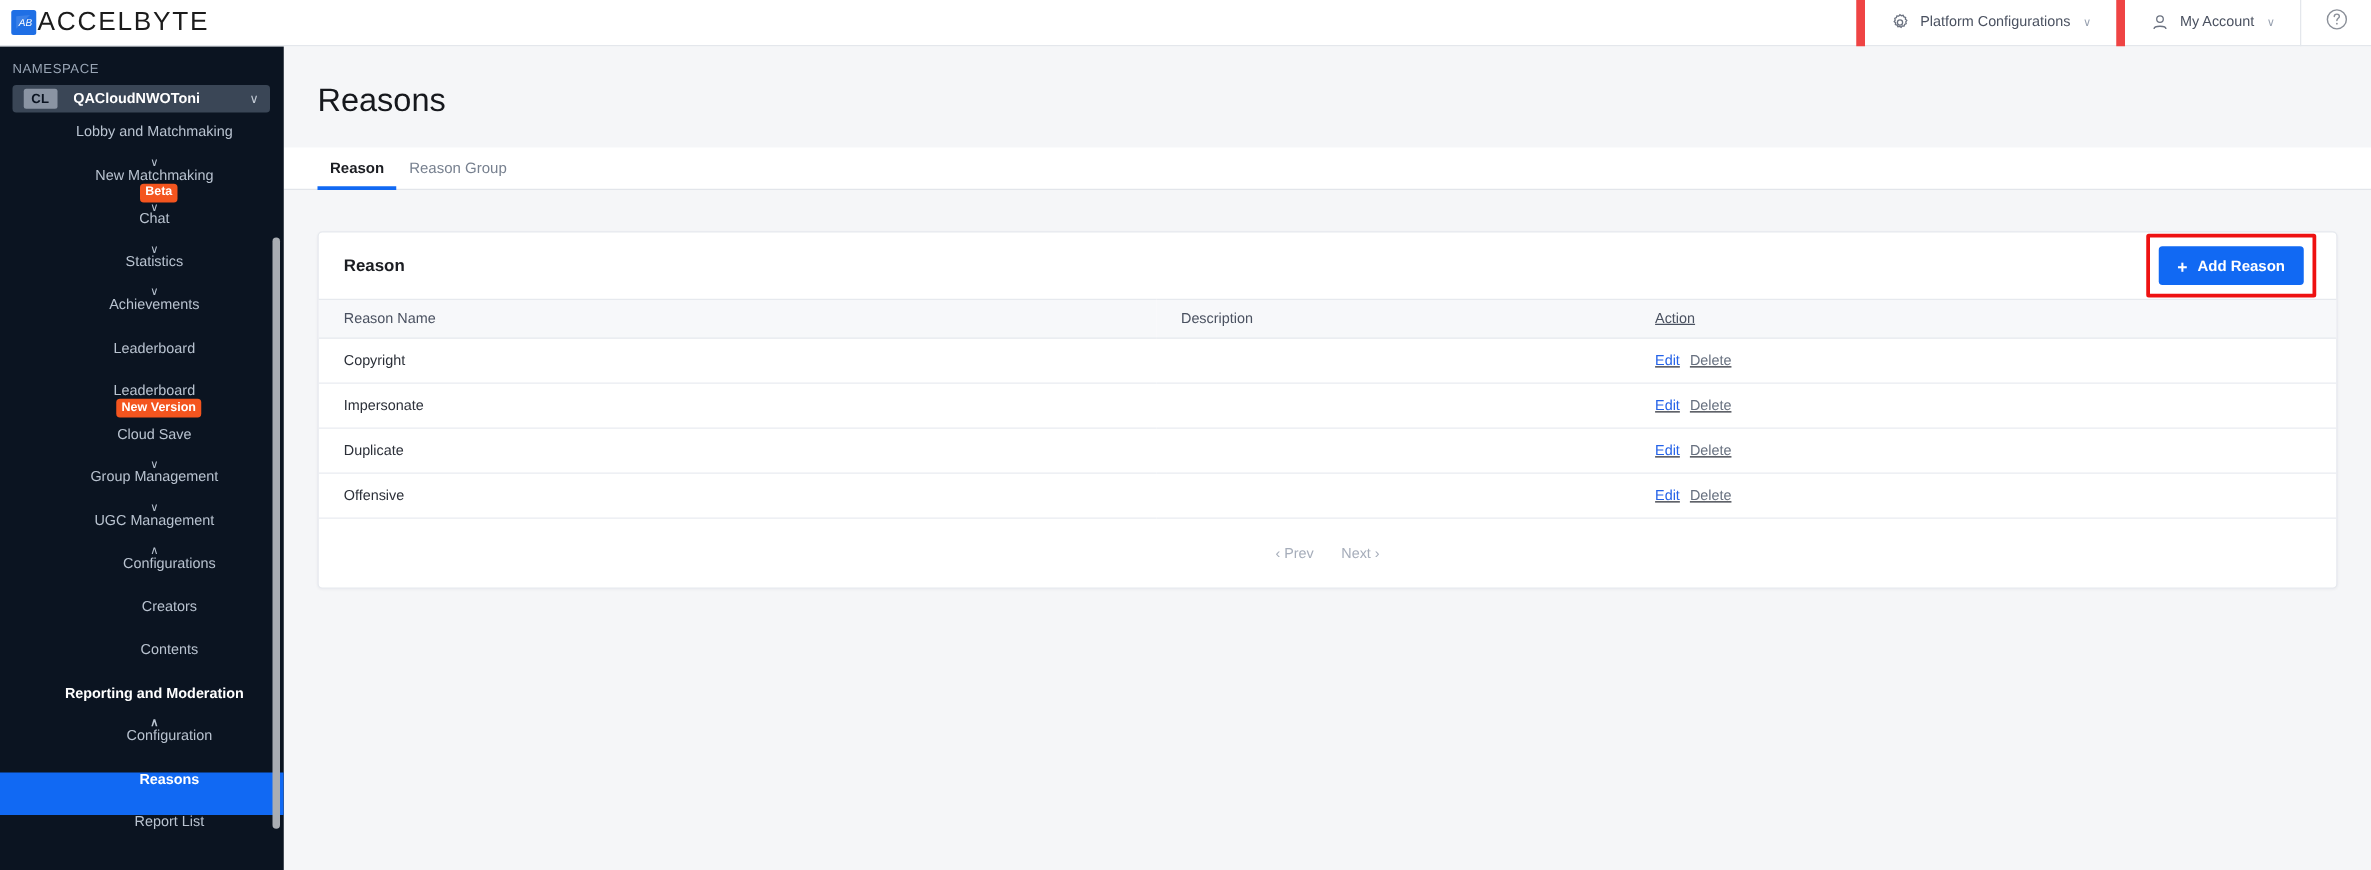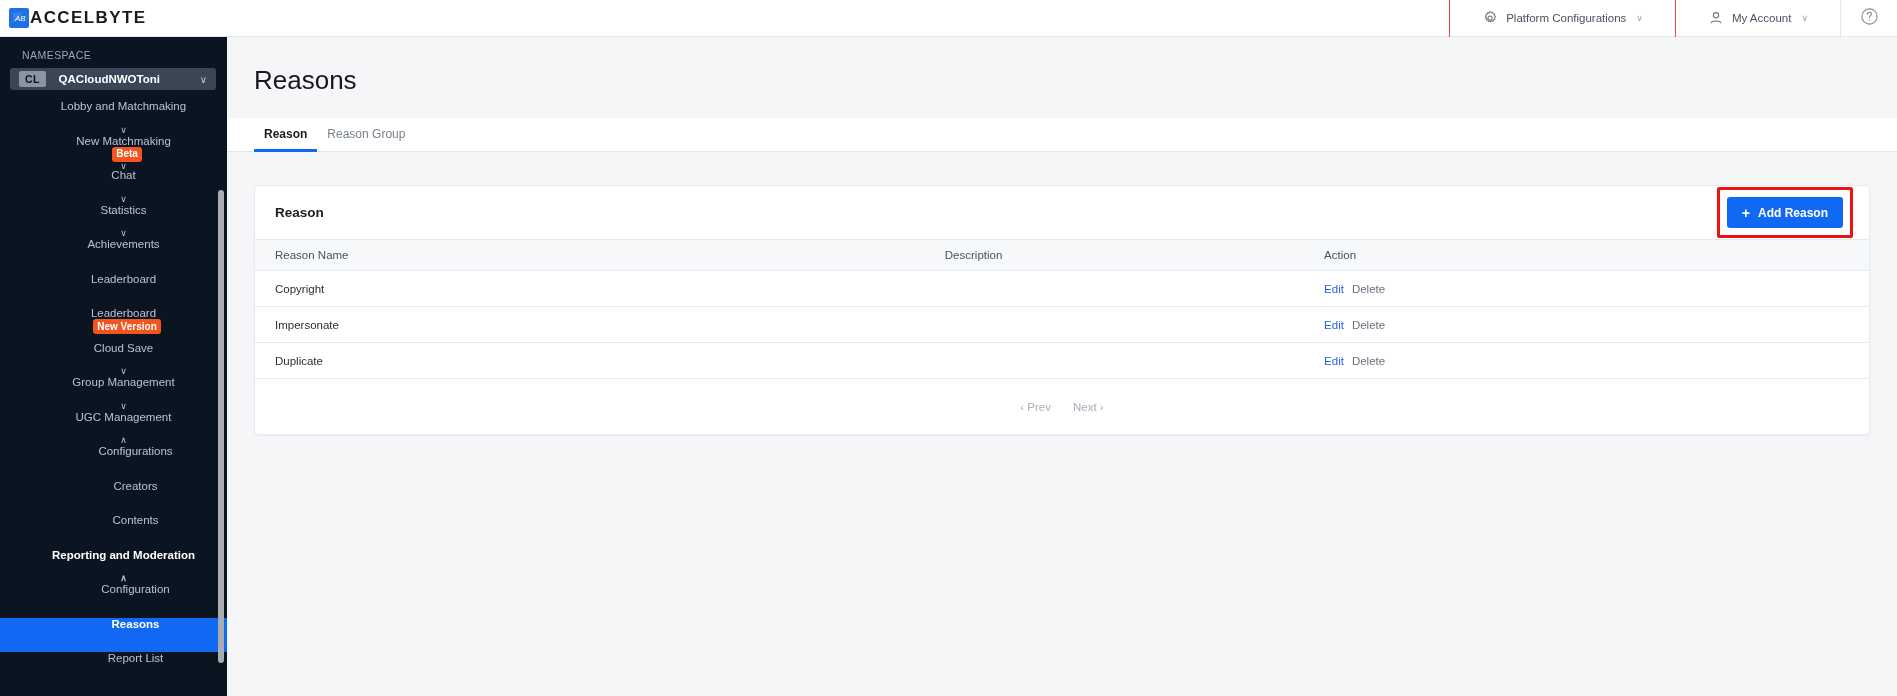--- a/index.html
+++ b/index.html
@@ -41,33 +41,33 @@
     background: #1f6fe5;
     border-radius: 2px;
     position: relative;
     display: flex;
     align-items: center;
     justify-content: center;
     flex: none;
   }
   .brand-mark svg { display: block; }
   .brand-name {
-    font-size: 17px;
+    font-size: 21px;
     letter-spacing: 1.4px;
     color: #1b1b1b;
-    font-weight: 700;
+    font-weight: 400;
   }
   .topbar-spacer { flex: 1 1 auto; }
   .top-item {
     height: 37px;
     display: flex;
     align-items: center;
     gap: 8px;
-    padding: 0 32px;
-    border-left: 1px solid #ef4444;
+    padding: 0 20px;
+    border-left: 7px solid #ef4444;
     color: #4a5160;
     font-size: 11.5px;
     white-space: nowrap;
     cursor: pointer;
   }
   .top-item .chev {
     font-size: 9px;
     color: #98a1b0;
     margin-left: 2px;
   }
@@ -90,21 +90,20 @@
     height: 659px;
     background: #0b1421;
     overflow: hidden;
     z-index: 10;
   }
   .ns-label {
     color: #9aa6b6;
     font-size: 10.5px;
     letter-spacing: 0.45px;
     padding: 12px 0 7px 10px;
-    margin-left: 12px;
   }
   .ns-select {
     margin: 0 11px 0 10px;
     height: 22px;
     background: #3a4656;
     border-radius: 3px;
     display: flex;
     align-items: center;
     padding: 0 9px;
     cursor: pointer;
@@ -290,21 +289,21 @@
   }
   table.tbl td {
     border-bottom: 1px solid #e9ecf1;
     font-size: 11.5px;
     color: #2b2f38;
     height: 36px;
     padding: 0 0 0 20px;
   }
   .col-name  { width: 41.5%; }
   .col-desc  { width: 23.5%; }
-  .col-act   { width: 35%; }
+  .col-act   { width: 35%; text-decoration: underline; }
   .lnk-edit {
     color: #2563e8;
     cursor: pointer;
     margin-right: 8px;
   }
   .lnk-del {
     color: #67707f;
     cursor: pointer;
   }
   .pager {
@@ -502,20 +501,25 @@
             <tr>
               <td class="col-name">Impersonate</td>
               <td class="col-desc"></td>
               <td class="col-act"><span class="lnk-edit">Edit</span><span class="lnk-del">Delete</span></td>
             </tr>
             <tr>
               <td class="col-name">Duplicate</td>
               <td class="col-desc"></td>
               <td class="col-act"><span class="lnk-edit">Edit</span><span class="lnk-del">Delete</span></td>
             </tr>
+            <tr>
+              <td class="col-name">Offensive</td>
+              <td class="col-desc"></td>
+              <td class="col-act"><span class="lnk-edit">Edit</span><span class="lnk-del">Delete</span></td>
+            </tr>
           </tbody>
       </table>
 
       <div class="pager">
         <span class="pg">‹ Prev</span>
         <span class="pg">Next ›</span>
       </div>
     </div>
   </div>
 </div>

